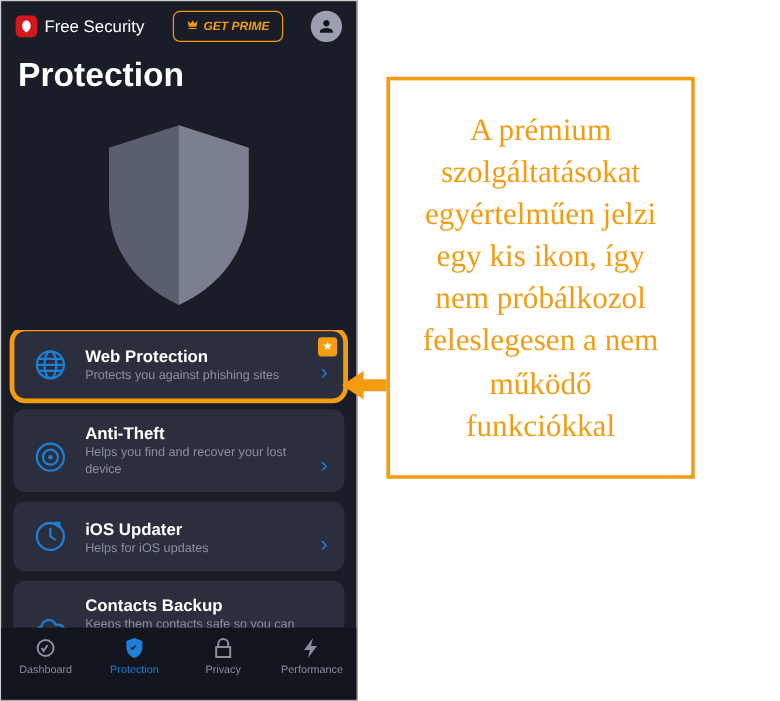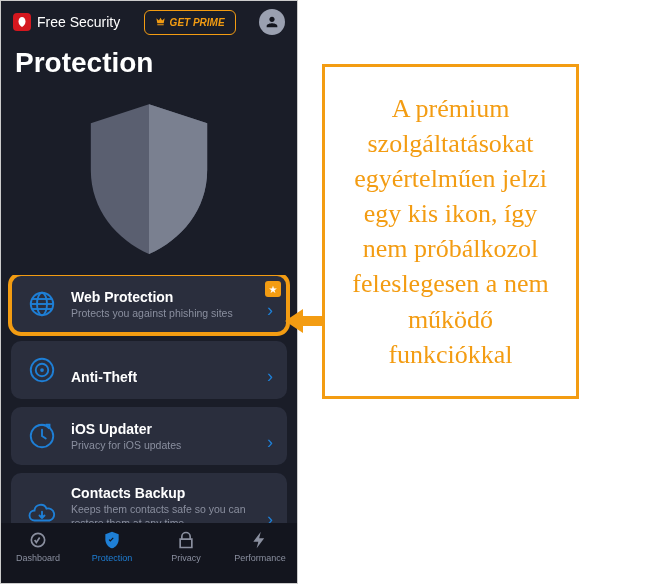--- a/index.html
+++ b/index.html
@@ -248,35 +248,36 @@
       <div class="card">
         <div class="card-icon">
           <svg width="30" height="30" viewBox="0 0 24 24">
             <circle cx="12" cy="12" r="9" fill="none" stroke="#1e7fd6" stroke-width="1.5"></circle>
             <circle cx="12" cy="12" r="5" fill="none" stroke="#1e7fd6" stroke-width="1.5"></circle>
             <circle cx="12" cy="12" r="1.5" fill="#1e7fd6"></circle>
           </svg>
         </div>
         <div class="card-text">
           <div class="card-title">Anti-Theft</div>
+          <div class="card-sub">Helps you find and recover your lost device</div>
         </div>
         <div class="chevron">›</div>
       </div>
       <div class="card">
         <div class="card-icon">
           <svg width="30" height="30" viewBox="0 0 24 24">
             <circle cx="12" cy="12" r="9" fill="none" stroke="#1e7fd6" stroke-width="1.5"></circle>
             <path d="M12 7v5l3 2" fill="none" stroke="#1e7fd6" stroke-width="1.5" stroke-linecap="round"></path>
             <path d="M8 4 a9 9 0 0 1 10 2" fill="none" stroke="#1e7fd6" stroke-width="1.5"></path>
             <path d="M18 6 l0 -3 l-3 0" fill="none" stroke="#1e7fd6" stroke-width="1.5"></path>
           </svg>
         </div>
         <div class="card-text">
           <div class="card-title">iOS Updater</div>
-          <div class="card-sub">Privacy for iOS updates</div>
+          <div class="card-sub">Helps for iOS updates</div>
         </div>
         <div class="chevron">›</div>
       </div>
       <div class="card">
         <div class="card-icon">
           <svg width="30" height="30" viewBox="0 0 24 24">
             <path d="M6 18a4 4 0 0 1 0-8 5 5 0 0 1 9.6-1.5A4 4 0 0 1 18 18H6z" fill="none" stroke="#1e7fd6" stroke-width="1.5"></path>
             <path d="M12 11v5m-2-2l2 2 2-2" fill="none" stroke="#1e7fd6" stroke-width="1.5" stroke-linecap="round" stroke-linejoin="round"></path>
           </svg>
         </div>

